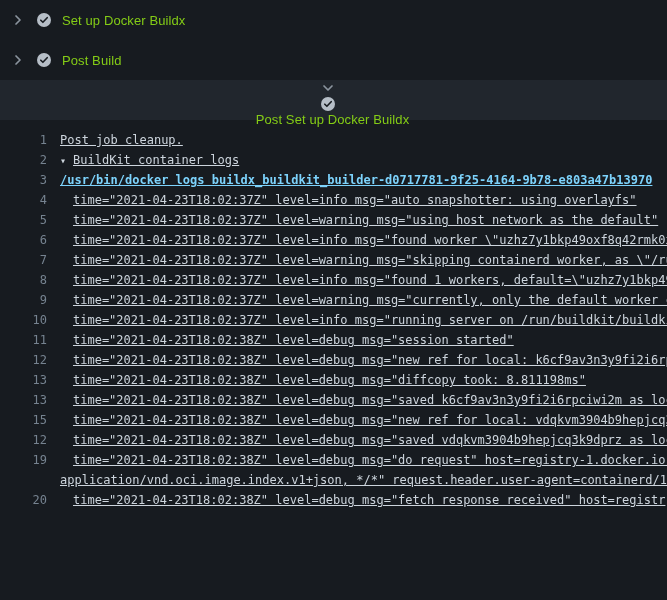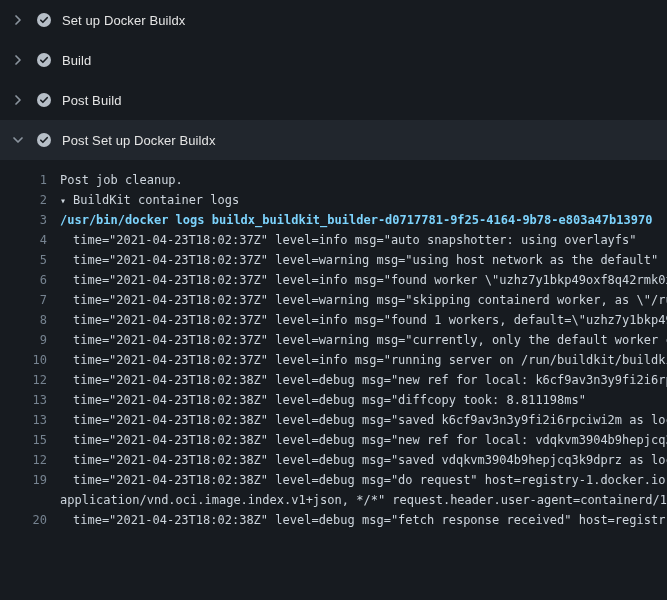--- a/index.html
+++ b/index.html
@@ -12,28 +12,28 @@
   .app { width: 667px; height: 600px; overflow: hidden; }
 
   
   .step {
     display: flex;
     align-items: center;
     height: 40px;
     padding: 0 12px 0 10px;
     cursor: pointer;
   }
-  .step.expanded { background: #21262d; }
+  .step.expanded { background: #21262d; flex-direction: column; }
   .chev, .check {
     width: 16px; height: 16px; flex: none;
     display: flex; align-items: center; justify-content: center;
     margin-right: 10px;
   }
   .step-label {
-    color: #e5e5e5;
+    color: #84cc16;
     font-size: 13px;
     letter-spacing: .1px;
   }
 
   
   .log { padding-top: 10px; }
   .log-row { display: flex; height: 20px; align-items: center; }
   .ln {
     flex: none;
     width: 47px;
@@ -44,20 +44,21 @@
     cursor: pointer;
     user-select: none;
   }
   .lt {
     margin-left: 13px;
     white-space: pre;
     overflow: hidden;
     flex: 1;
     color: #cdd5dd;
     font: 12px/20px "DejaVu Sans Mono", monospace;
+    text-decoration: underline;
   }
   .lt.indent { padding-left: 13px; }
   .lt.command { color: #7dd3fc; font-weight: bold; }
   .caret {
     display: inline-block;
     margin-right: 7px;
     font-size: 10px;
     color: #cdd5dd;
   }
 </style>
@@ -74,34 +75,20 @@
     </span>
     <span class="check">
       <svg width="16" height="16" viewBox="0 0 16 16">
           <circle cx="8" cy="8" r="7" fill="#b6bec7"></circle>
           <path d="M4.8 8.2l2.1 2.1 4.3-4.6" stroke="#171b20" stroke-width="1.6" fill="none" stroke-linecap="round" stroke-linejoin="round"></path>
         </svg>
     </span>
     <span class="step-label">Set up Docker Buildx</span>
   </div>
 
-  <div class="step">
-    <span class="chev">
-      <svg width="16" height="16" viewBox="0 0 16 16">
-          <path d="M6 4l4 4-4 4" stroke="#8b949e" stroke-width="1.7" fill="none" stroke-linecap="round" stroke-linejoin="round"></path>
-        </svg>
-    </span>
-    <span class="check">
-      <svg width="16" height="16" viewBox="0 0 16 16">
-          <circle cx="8" cy="8" r="7" fill="#b6bec7"></circle>
-          <path d="M4.8 8.2l2.1 2.1 4.3-4.6" stroke="#171b20" stroke-width="1.6" fill="none" stroke-linecap="round" stroke-linejoin="round"></path>
-        </svg>
-    </span>
-    <span class="step-label">Build</span>
-  </div>
 
   <div class="step">
     <span class="chev">
       <svg width="16" height="16" viewBox="0 0 16 16">
           <path d="M6 4l4 4-4 4" stroke="#8b949e" stroke-width="1.7" fill="none" stroke-linecap="round" stroke-linejoin="round"></path>
         </svg>
     </span>
     <span class="check">
       <svg width="16" height="16" viewBox="0 0 16 16">
           <circle cx="8" cy="8" r="7" fill="#b6bec7"></circle>
@@ -161,20 +148,24 @@
       </div>
       <div class="log-row">
         <span class="ln">9</span>
         <span class="lt indent">time="2021-04-23T18:02:37Z" level=warning msg="currently, only the default worker ca</span>
       </div>
       <div class="log-row">
         <span class="ln">10</span>
         <span class="lt indent">time="2021-04-23T18:02:37Z" level=info msg="running server on /run/buildkit/buildkit</span>
       </div>
       <div class="log-row">
+        <span class="ln">11</span>
+        <span class="lt indent">time="2021-04-23T18:02:38Z" level=debug msg="session started"</span>
+      </div>
+      <div class="log-row">
         <span class="ln">12</span>
         <span class="lt indent">time="2021-04-23T18:02:38Z" level=debug msg="new ref for local: k6cf9av3n3y9fi2i6rpc</span>
       </div>
       <div class="log-row">
         <span class="ln">13</span>
         <span class="lt indent">time="2021-04-23T18:02:38Z" level=debug msg="diffcopy took: 8.811198ms"</span>
       </div>
       <div class="log-row">
         <span class="ln">13</span>
         <span class="lt indent">time="2021-04-23T18:02:38Z" level=debug msg="saved k6cf9av3n3y9fi2i6rpciwi2m as loca</span>

